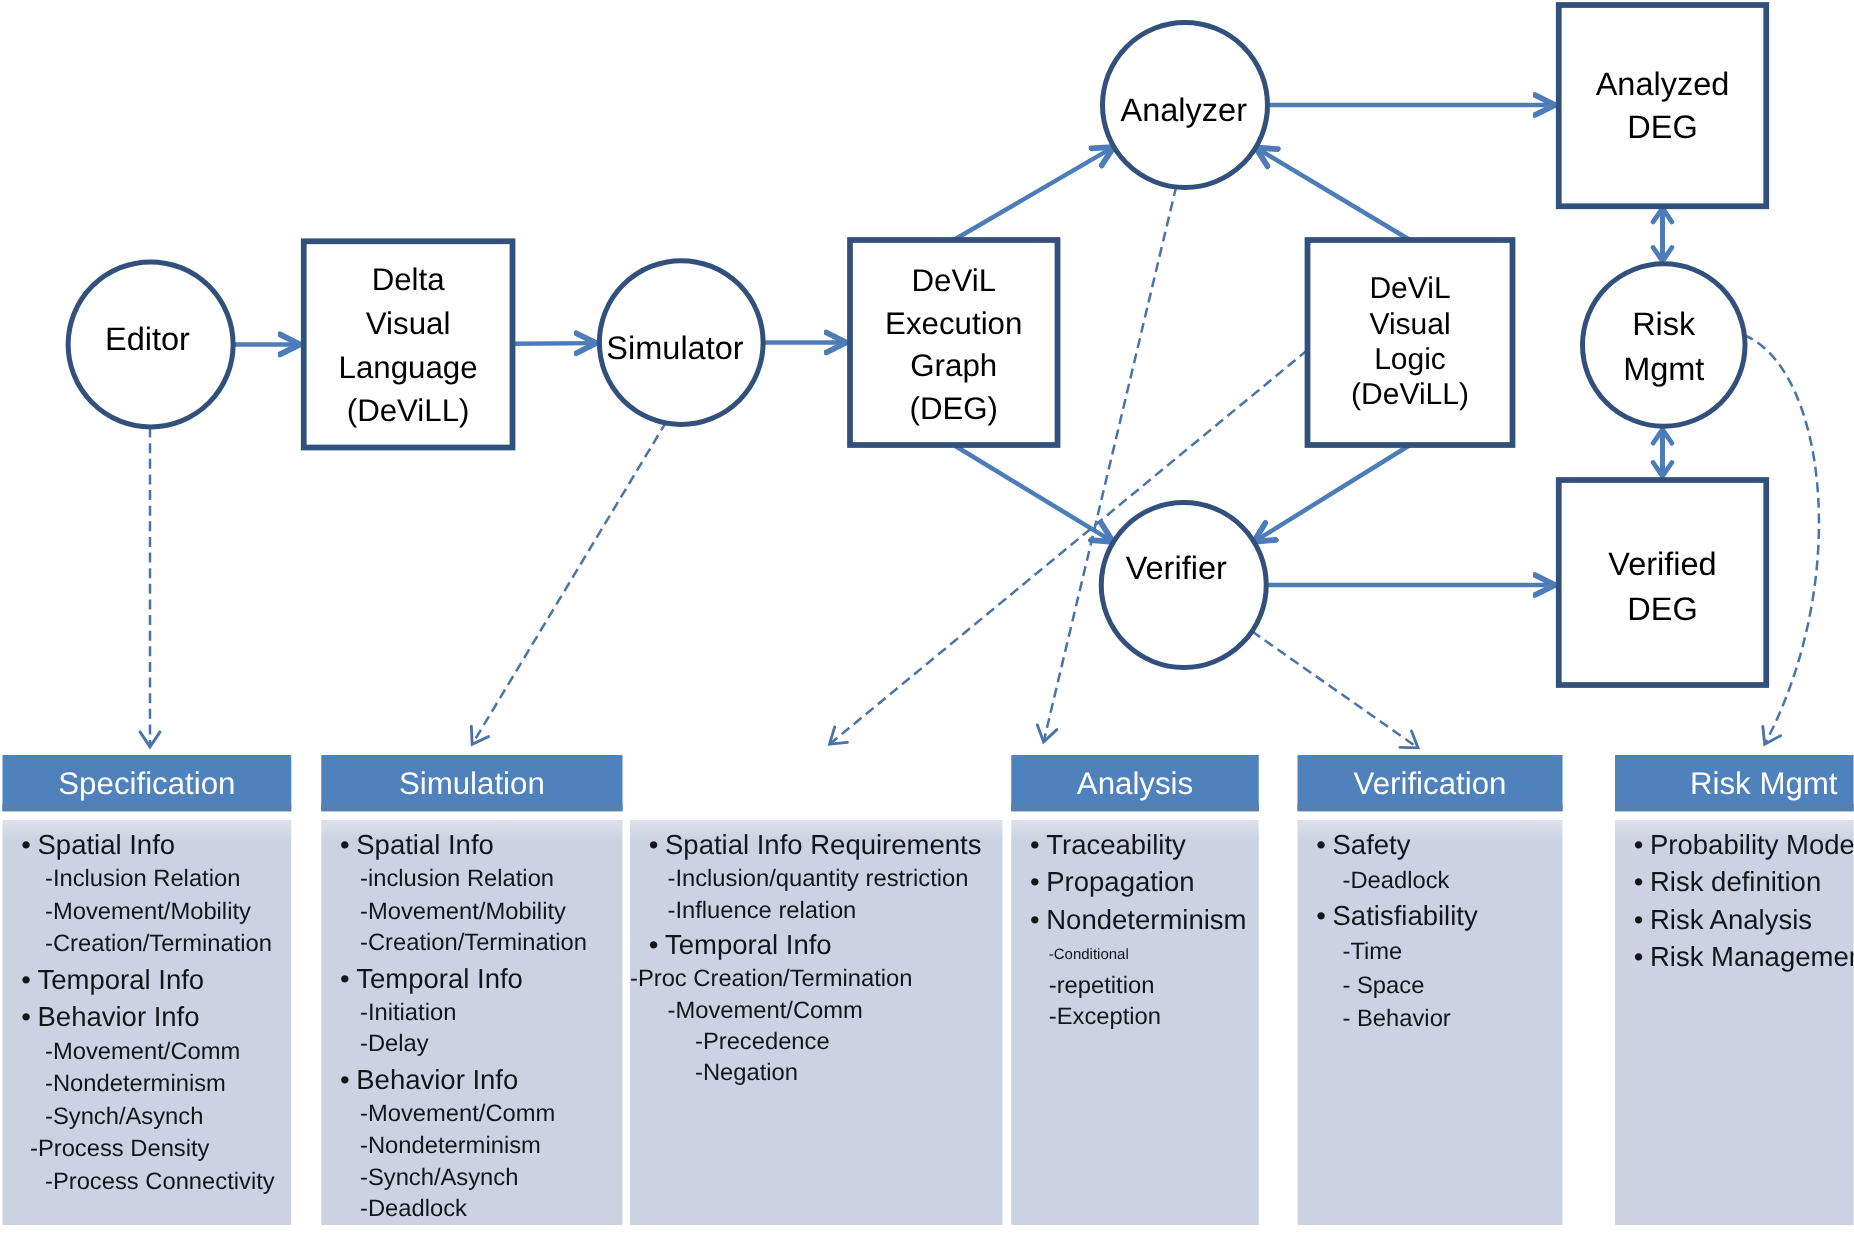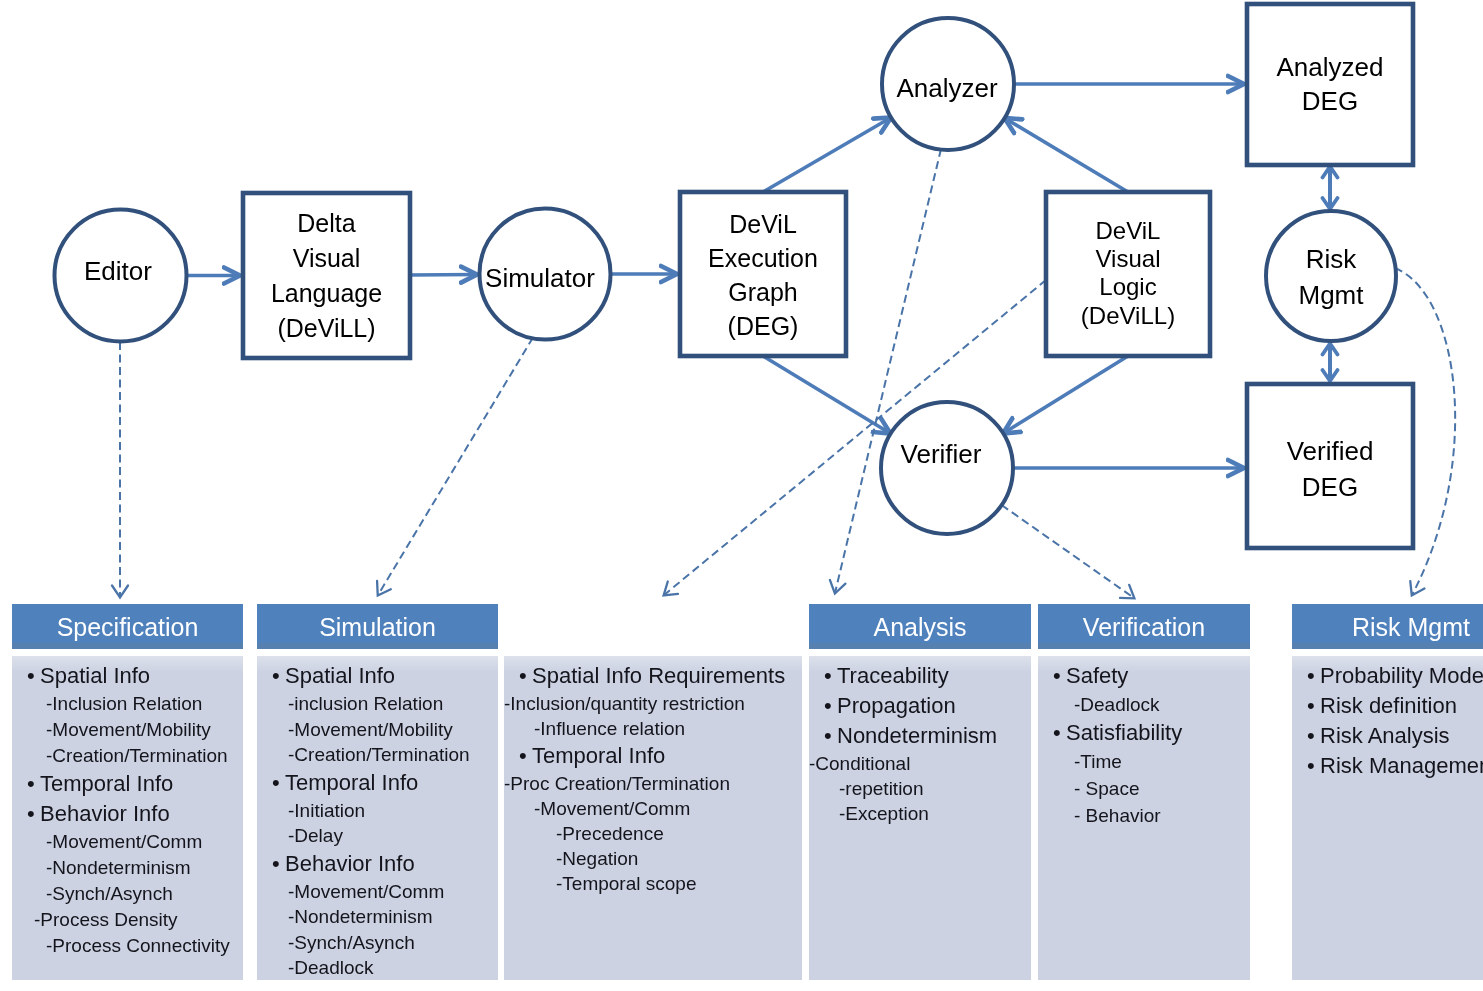--- a/index.html
+++ b/index.html
@@ -79,21 +79,21 @@
 <text x="763" y="335" font-size="25px">(DEG)</text>
 <text x="1128" y="238.6" font-size="24px">DeViL</text>
 <text x="1128" y="266.9" font-size="24px">Visual</text>
 <text x="1128" y="295.2" font-size="24px">Logic</text>
 <text x="1128" y="323.5" font-size="24px">(DeViLL)</text>
 <text x="1330" y="76" font-size="26px">Analyzed</text>
 <text x="1330" y="110" font-size="26px">DEG</text>
 <text x="1330" y="460" font-size="26px">Verified</text>
 <text x="1330" y="496" font-size="26px">DEG</text>
 </svg>
-<div class="col" style="left:12px;width:231px">
+<div class="col" style="left:2px;width:231px">
   <div class="chead" style="font-size:25px">Specification</div>
   <div class="cbody">
     <div class="l1"><span class="b">•</span>Spatial Info</div>
     <div class="l2" style="padding-left:34px;line-height:26px;font-size:19px">-Inclusion Relation</div>
     <div class="l2" style="padding-left:34px;line-height:26px;font-size:19px">-Movement/Mobility</div>
     <div class="l2" style="padding-left:34px;line-height:26px;font-size:19px">-Creation/Termination</div>
     <div class="l1"><span class="b">•</span>Temporal Info</div>
     <div class="l1"><span class="b">•</span>Behavior Info</div>
     <div class="l2" style="padding-left:34px;line-height:26px;font-size:19px">-Movement/Comm</div>
     <div class="l2" style="padding-left:34px;line-height:26px;font-size:19px">-Nondeterminism</div>
@@ -115,37 +115,36 @@
     <div class="l1"><span class="b">•</span>Behavior Info</div>
     <div class="l2" style="padding-left:31px;line-height:25.5px;font-size:19px">-Movement/Comm</div>
     <div class="l2" style="padding-left:31px;line-height:25.5px;font-size:19px">-Nondeterminism</div>
     <div class="l2" style="padding-left:31px;line-height:25.5px;font-size:19px">-Synch/Asynch</div>
     <div class="l2" style="padding-left:31px;line-height:25.5px;font-size:19px">-Deadlock</div>
   </div>
 </div>
 <div class="col" style="left:504px;width:298px">
   <div class="cbody">
     <div class="l1"><span class="b">•</span>Spatial Info Requirements</div>
-    <div class="l2" style="line-height:25px;font-size:19px">-Inclusion/quantity restriction</div>
+    <div class="l2" style="padding-left:30px;line-height:25px;font-size:19px">-Inclusion/quantity restriction</div>
     <div class="l2" style="padding-left:30px;line-height:25px;font-size:19px">-Influence relation</div>
     <div class="l1"><span class="b">•</span>Temporal Info</div>
     <div class="l2" style="line-height:25px;font-size:19px">-Proc Creation/Termination</div>
     <div class="l2" style="padding-left:30px;line-height:25px;font-size:19px">-Movement/Comm</div>
     <div class="l2" style="padding-left:52px;line-height:25px;font-size:19px">-Precedence</div>
     <div class="l2" style="padding-left:52px;line-height:25px;font-size:19px">-Negation</div>
-    <div class="l2" style="padding-left:52px;line-height:25px;font-size:19px">-Temporal scope</div>
   </div>
 </div>
-<div class="col" style="left:809px;width:222px">
+<div class="col" style="left:809px;width:198px">
   <div class="chead" style="font-size:25px">Analysis</div>
   <div class="cbody">
     <div class="l1"><span class="b">•</span>Traceability</div>
     <div class="l1"><span class="b">•</span>Propagation</div>
     <div class="l1"><span class="b">•</span>Nondeterminism</div>
-    <div class="l2" style="line-height:25px;font-size:19px">-Conditional</div>
+    <div class="l2" style="padding-left:30px;line-height:25px;font-size:12px">-Conditional</div>
     <div class="l2" style="padding-left:30px;line-height:25px;font-size:19px">-repetition</div>
     <div class="l2" style="padding-left:30px;line-height:25px;font-size:19px">-Exception</div>
   </div>
 </div>
 <div class="col" style="left:1038px;width:212px">
   <div class="chead" style="font-size:25px">Verification</div>
   <div class="cbody">
     <div class="l1"><span class="b">•</span>Safety</div>
     <div class="l2" style="padding-left:36px;line-height:27px;font-size:19px">-Deadlock</div>
     <div class="l1"><span class="b">•</span>Satisfiability</div>

